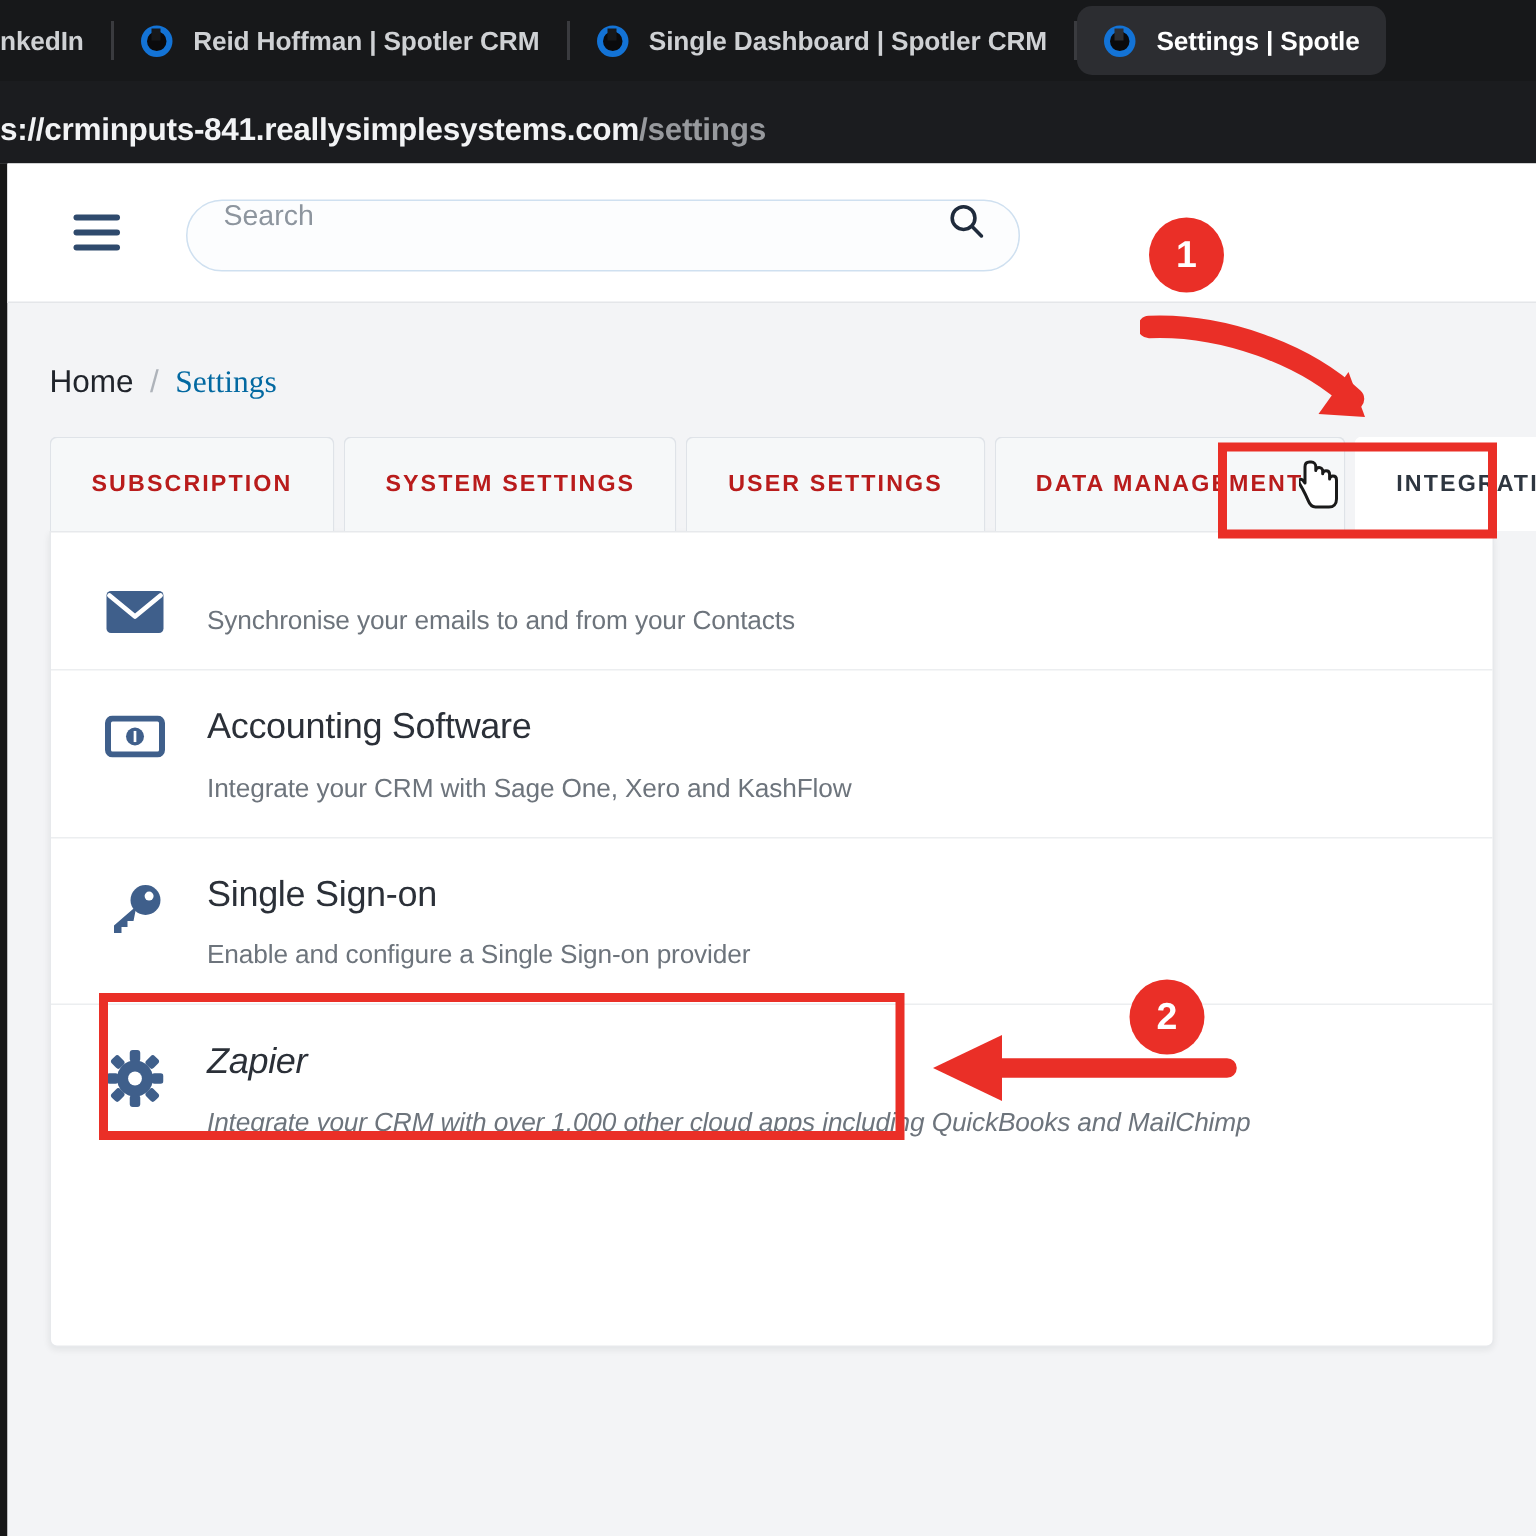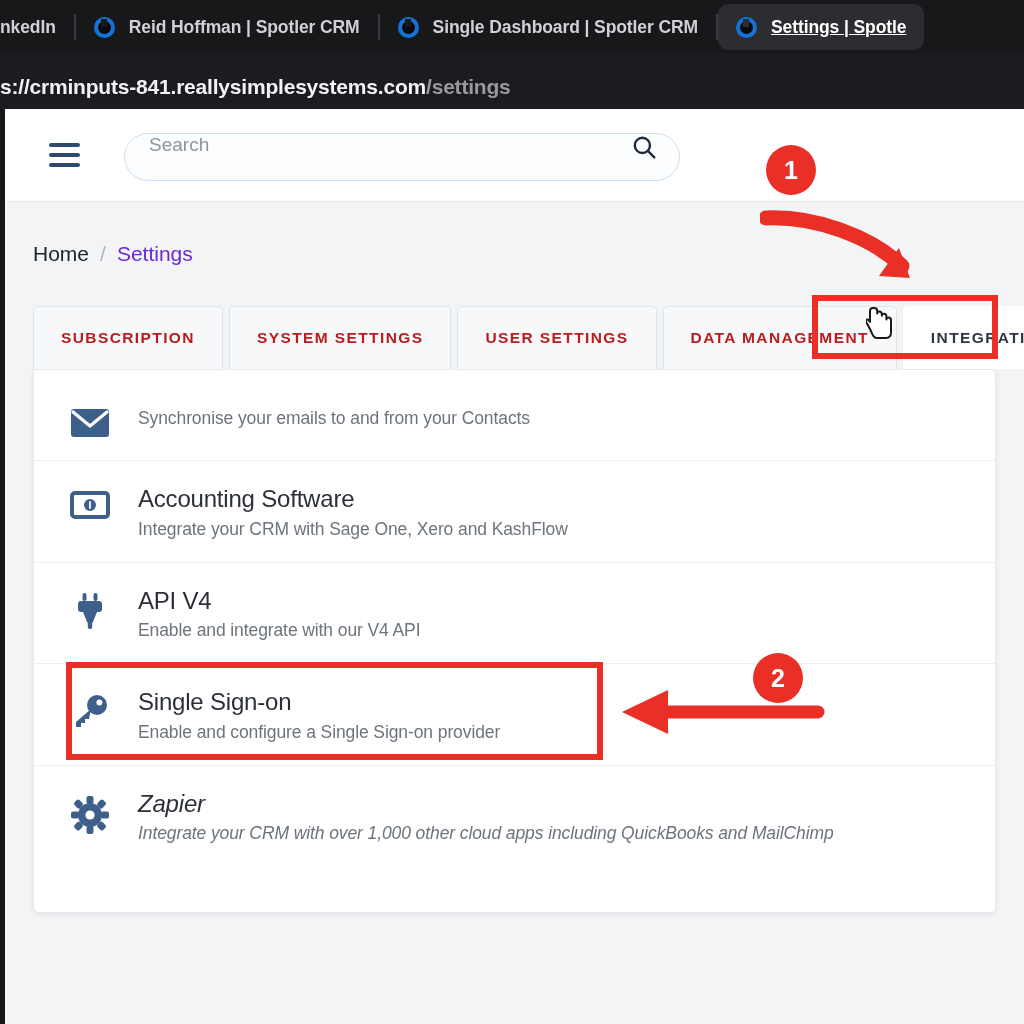--- a/index.html
+++ b/index.html
@@ -77,21 +77,21 @@
     transform: translateX(-50%);
   }
   .btab.active .favicon::after { background: #2c2d31; }
   .btab-title {
     color: #cfd1d4;
     font-size: 17.5px;
     font-weight: bold;
     white-space: nowrap;
     letter-spacing: -0.1px;
   }
-  .btab.active .btab-title { color: #ffffff; text-decoration: underline; }
+  .btab.active .btab-title { color: #ffffff; }
 
   .urlbar {
     position: absolute;
     top: 54px; left: 0;
     width: 1024px; height: 55px;
     background: #1b1c1f;
     display: flex;
     align-items: center;
   }
   .url-text {
@@ -166,25 +166,25 @@
 
   .content {
     padding: 40px 28px 0 28px;
   }
 
   .breadcrumb {
     display: flex;
     align-items: baseline;
     gap: 11px;
     font-size: 21px;
-    margin-bottom: 40px;
+    margin-bottom: 24px;
   }
   .bc-home { color: #20242b; }
   .bc-sep { color: #aeb3ba; }
-  .bc-current { color: #6d28d9; }
+  .bc-current { color: #0369a1; font-family: Liberation Serif, serif; }
 
   .tabs {
     display: flex;
     gap: 6px;
   }
   .tab {
     background: #f6f8f9;
     border: 1px solid #dfe3e8;
     border-bottom: none;
     border-radius: 5px 5px 0 0;
@@ -244,21 +244,21 @@
     line-height: 1.15;
   }
   .int-title .tm {
     font-size: 13px;
     vertical-align: super;
     font-weight: bold;
   }
   .int-sub {
     font-size: 17.5px;
     color: #6d747c;
-    margin-top: 6px;
+    margin-top: 16px;
     letter-spacing: -0.1px;
   }
 
   
   .anno { position: absolute; pointer-events: none; }
 
   .badge {
     position: absolute;
     width: 50px; height: 50px;
     border-radius: 50%;
@@ -382,35 +382,20 @@
               <circle cx="20" cy="14" r="6" fill="#3f5f8b"></circle>
               <rect x="19.1" y="10.3" width="1.8" height="7.4" fill="#ffffff"></rect>
             </svg>
           </div>
           <div class="int-body">
             <div class="int-title"><span>Accounting Software</span><span class="tm"></span></div>
             <div class="int-sub">Integrate your CRM with Sage One, Xero and KashFlow</div>
           </div>
         </div>
 
-        <div class="int-row">
-          <div class="int-icon">
-            <svg width="32" height="36" viewBox="0 0 32 36">
-              <rect x="8.5" y="0" width="4" height="8" rx="2" fill="#3f5f8b"></rect>
-              <rect x="19.5" y="0" width="4" height="8" rx="2" fill="#3f5f8b"></rect>
-              <rect x="4" y="8" width="24" height="11" rx="3" fill="#3f5f8b"></rect>
-              <path d="M9 19 L23 19 L18.5 30 L13.5 30 Z" fill="#3f5f8b"></path>
-              <rect x="13.8" y="29" width="4.4" height="7" rx="2" fill="#3f5f8b"></rect>
-            </svg>
-          </div>
-          <div class="int-body">
-            <div class="int-title"><span>API V4</span><span class="tm"></span></div>
-            <div class="int-sub">Enable and integrate with our V4 API</div>
-          </div>
-        </div>
 
         <div class="int-row">
           <div class="int-icon">
             <svg width="40" height="34" viewBox="0 0 40 34">
               <circle cx="27" cy="11" r="10" fill="#3f5f8b"></circle>
               <circle cx="29.4" cy="8.4" r="3" fill="#ffffff"></circle>
               <path d="M21 15 L6 28 L6 33 L11 33 L11 29 L15 29 L15 25 L19 25 Z" fill="#3f5f8b"></path>
             </svg>
           </div>
           <div class="int-body">

